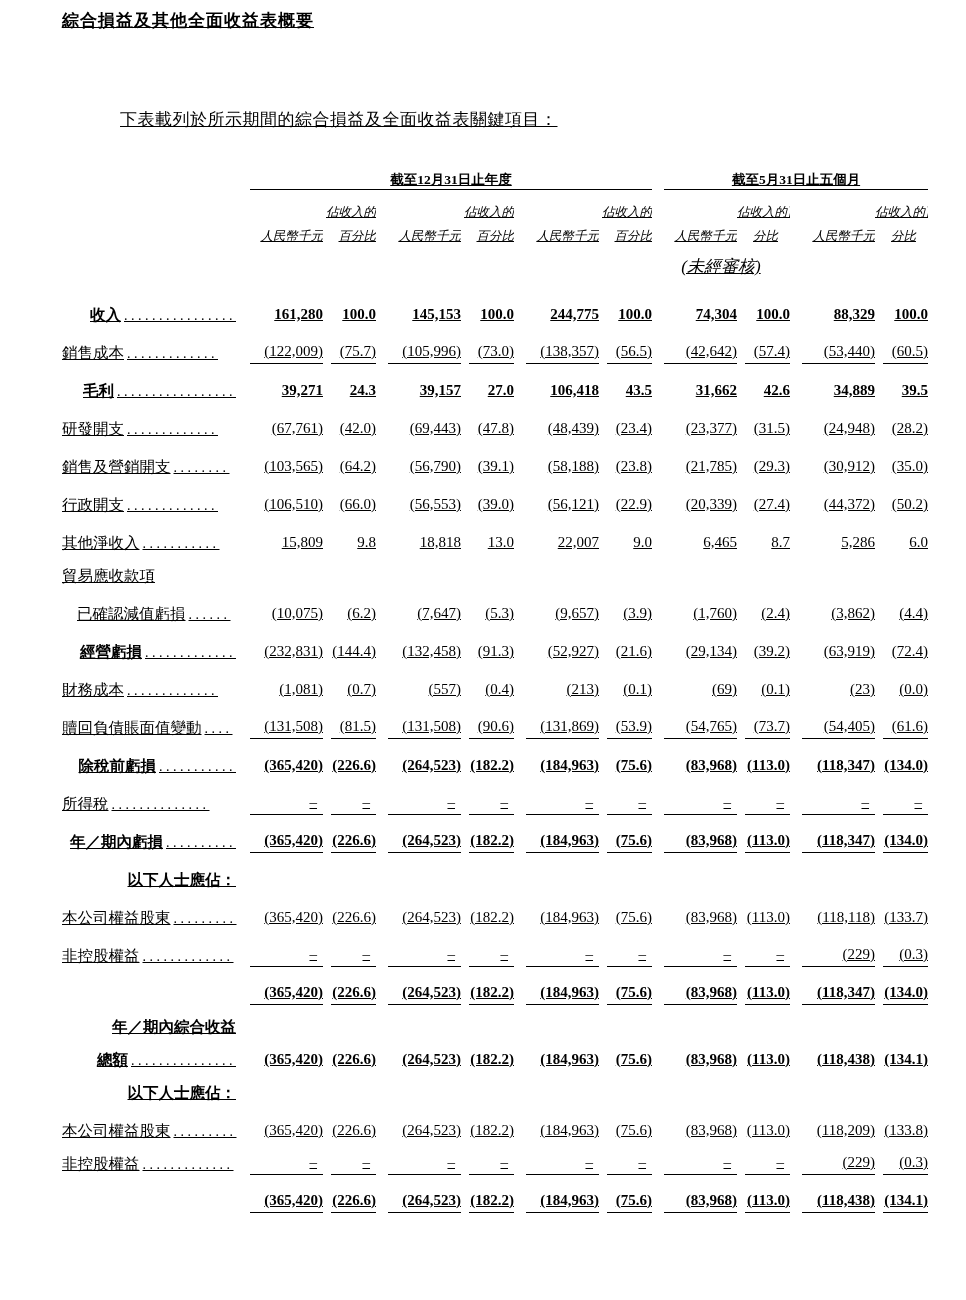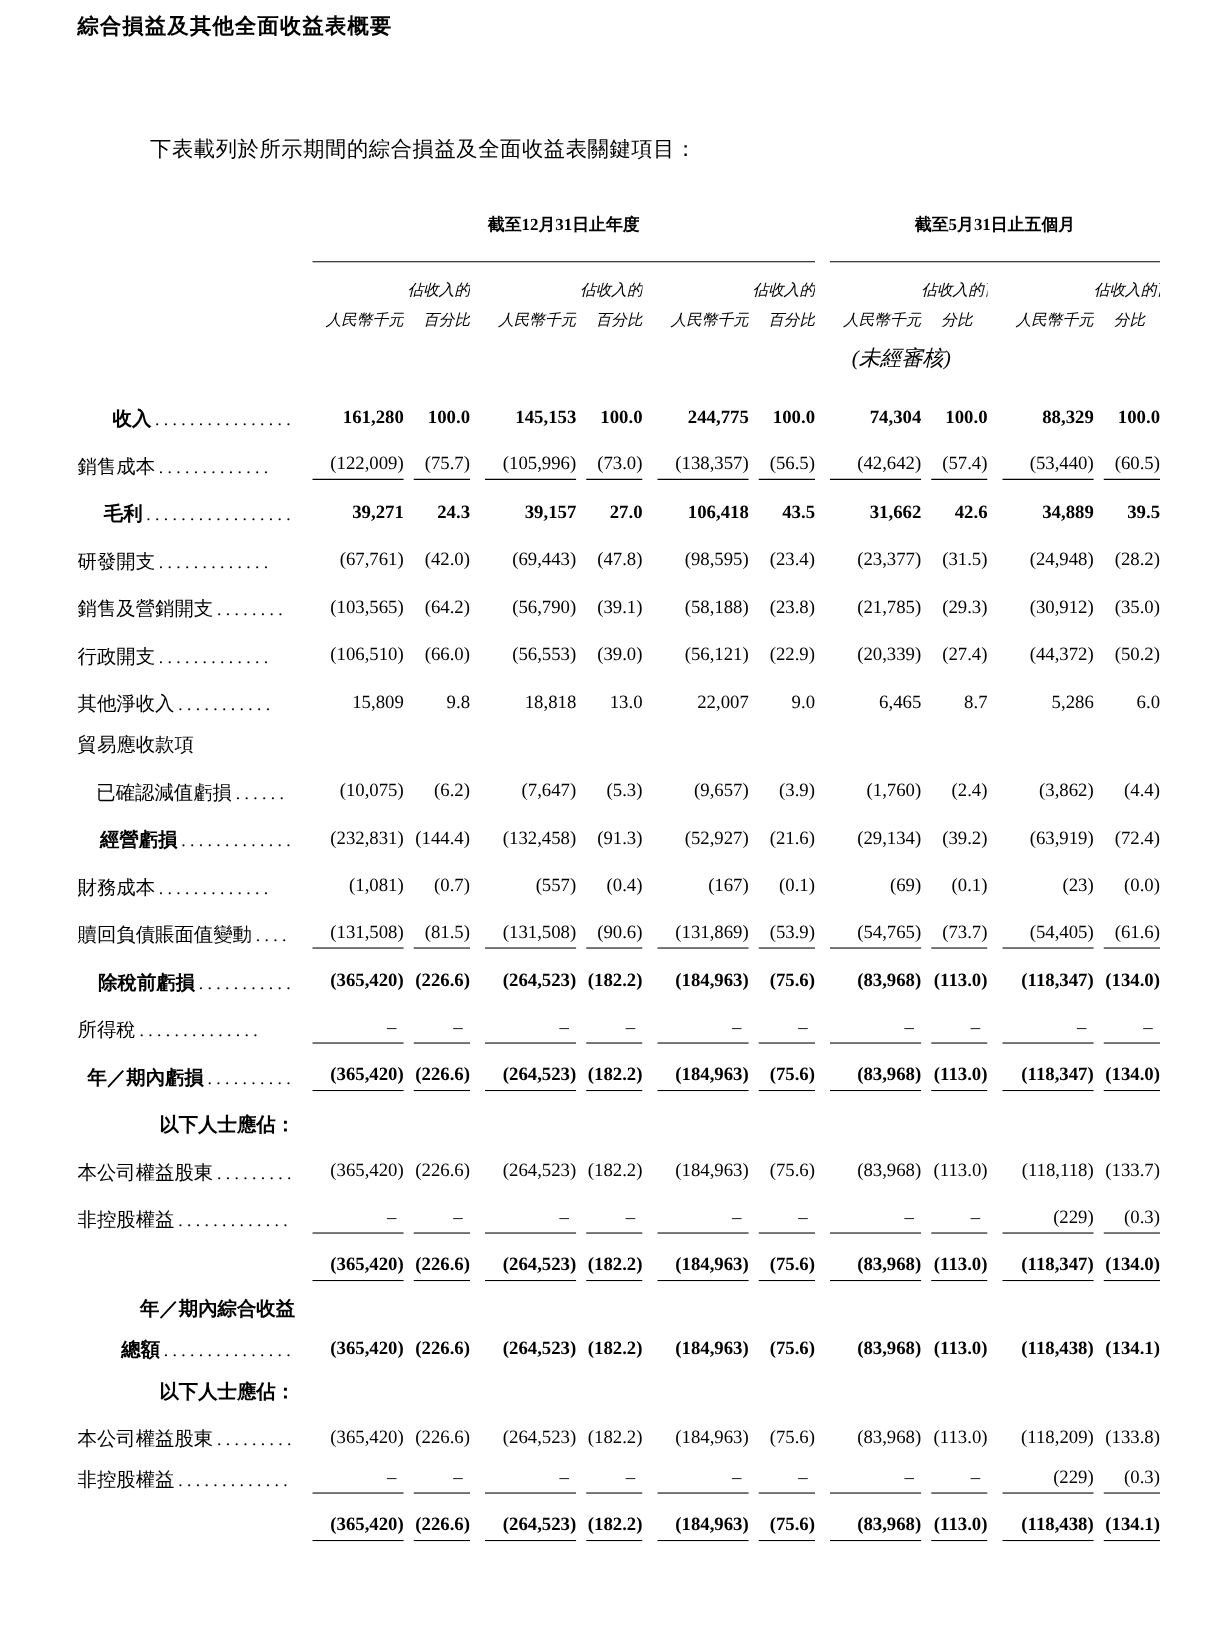--- a/index.html
+++ b/index.html
@@ -2,38 +2,38 @@
 <html><head>
 <meta charset="utf-8">
 <style>
   * { margin:0; padding:0; box-sizing:border-box; }
   html,body { background:#fff; }
   body {
     width:966px; height:1300px;
     font-family:"Liberation Serif", serif;
     color:#000; overflow:hidden;
   }
-  .page { width:835px; height:1300px; padding:9px 38px 0 62px; }
+  .page { width:835px; height:1300px; padding:9px 38px 0 62px;text-decoration:underline; }
 
   .doc-title {
     font-family:"Liberation Sans", sans-serif;
     font-size:17px; font-weight:700; letter-spacing:1px;
   }
   .intro {
     margin-top:76px; padding-left:58px;
     font-size:17px; letter-spacing:0.5px;
   }
 
   table.fin { border-collapse:collapse; table-layout:fixed; margin-top:40px; width:864px; }
   table.fin td { vertical-align:bottom; overflow:hidden; }
 
   
   .grp-cell .grp {
     margin-left:12px; text-align:center; font-weight:700; font-size:13.5px;
-    padding-bottom:20px; border-bottom:1.5px solid #000; white-space:nowrap;
+    padding-bottom:0; border-bottom:1.5px solid #000; white-space:nowrap;
   }
   .yr-cell .yr {
     margin-left:12px; text-align:center; font-weight:700; font-size:13.5px;
     padding-bottom:5px; border-bottom:1.5px solid #000; margin-top:9px;
   }
   .sub { font-style:italic; font-size:12.5px; text-align:right; }
   .sub .l2pad { padding-right:12px; }
   .sub div { line-height:1.95; padding-top:10px; white-space:nowrap; }
   .unaud { font-style:italic; font-size:17px; text-align:center; height:28px; }
   .unaud div { padding-top:6px; }
@@ -244,21 +244,21 @@
           <td class="pct">
             <div class="v">(42.0)</div>
           </td>
           <td class="amt">
             <div class="v">(69,443)</div>
           </td>
           <td class="pct">
             <div class="v">(47.8)</div>
           </td>
           <td class="amt">
-            <div class="v">(98,595)</div>
+            <div class="v">(48,439)</div>
           </td>
           <td class="pct">
             <div class="v">(23.4)</div>
           </td>
           <td class="amt">
             <div class="v">(23,377)</div>
           </td>
           <td class="pct">
             <div class="v">(31.5)</div>
           </td>
@@ -446,21 +446,21 @@
           <td class="pct">
             <div class="v">(0.7)</div>
           </td>
           <td class="amt">
             <div class="v">(557)</div>
           </td>
           <td class="pct">
             <div class="v">(0.4)</div>
           </td>
           <td class="amt">
-            <div class="v">(167)</div>
+            <div class="v">(213)</div>
           </td>
           <td class="pct">
             <div class="v">(0.1)</div>
           </td>
           <td class="amt">
             <div class="v">(69)</div>
           </td>
           <td class="pct">
             <div class="v">(0.1)</div>
           </td>

